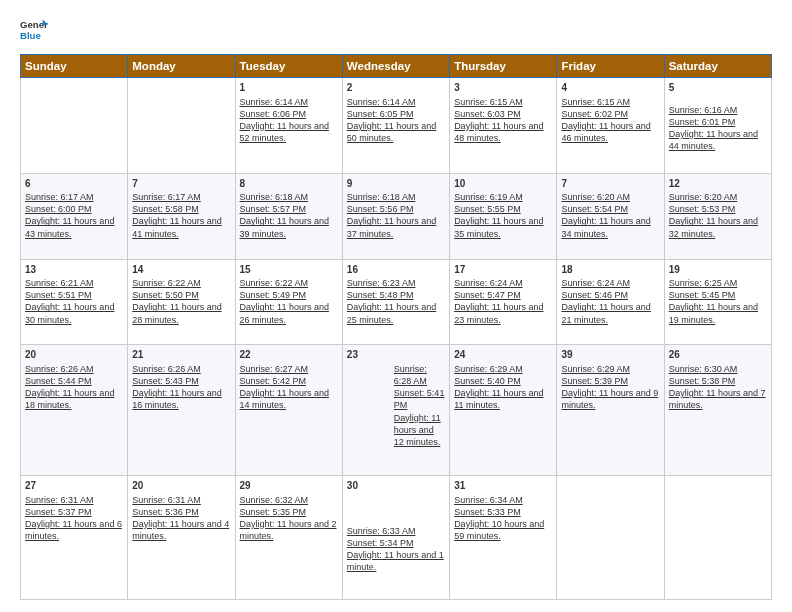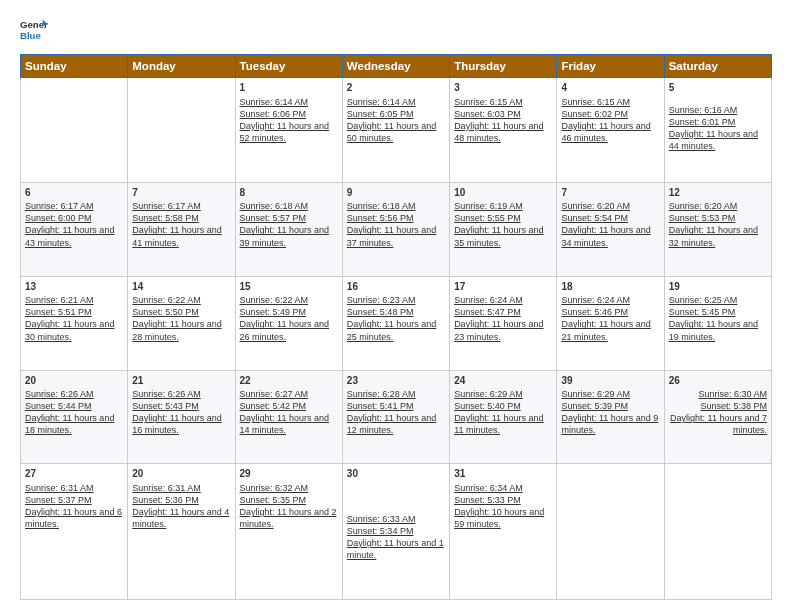--- a/index.html
+++ b/index.html
@@ -255,39 +255,39 @@
 Daylight: 11 hours and 16 minutes.</div>
           </td>
           <td>
             <span class="day-number">22</span>
             <div class="day-info" style="white-space: pre-line;">Sunrise: 6:27 AM
 Sunset: 5:42 PM
 Daylight: 11 hours and 14 minutes.</div>
           </td>
           <td>
             <span class="day-number">23</span>
-            <div class="day-info" style="white-space: pre-line;">Sunrise: 6:28 AM
+            <div class="day-info" style="white-space: pre-line; margin-left: 47px;">Sunrise: 6:28 AM
 Sunset: 5:41 PM
 Daylight: 11 hours and 12 minutes.</div>
           </td>
           <td>
             <span class="day-number">24</span>
             <div class="day-info" style="white-space: pre-line;">Sunrise: 6:29 AM
 Sunset: 5:40 PM
 Daylight: 11 hours and 11 minutes.</div>
           </td>
           <td>
             <span class="day-number">39</span>
             <div class="day-info" style="white-space: pre-line;">Sunrise: 6:29 AM
 Sunset: 5:39 PM
 Daylight: 11 hours and 9 minutes.</div>
           </td>
           <td>
             <span class="day-number">26</span>
-            <div class="day-info" style="white-space: pre-line; text-align: right;">Sunrise: 6:30 AM
+            <div class="day-info" style="white-space: pre-line;">Sunrise: 6:30 AM
 Sunset: 5:38 PM
 Daylight: 11 hours and 7 minutes.</div>
           </td>
         </tr>
         <tr>
           <td>
             <span class="day-number">27</span>
             <div class="day-info" style="white-space: pre-line;">Sunrise: 6:31 AM
 Sunset: 5:37 PM
 Daylight: 11 hours and 6 minutes.</div>

